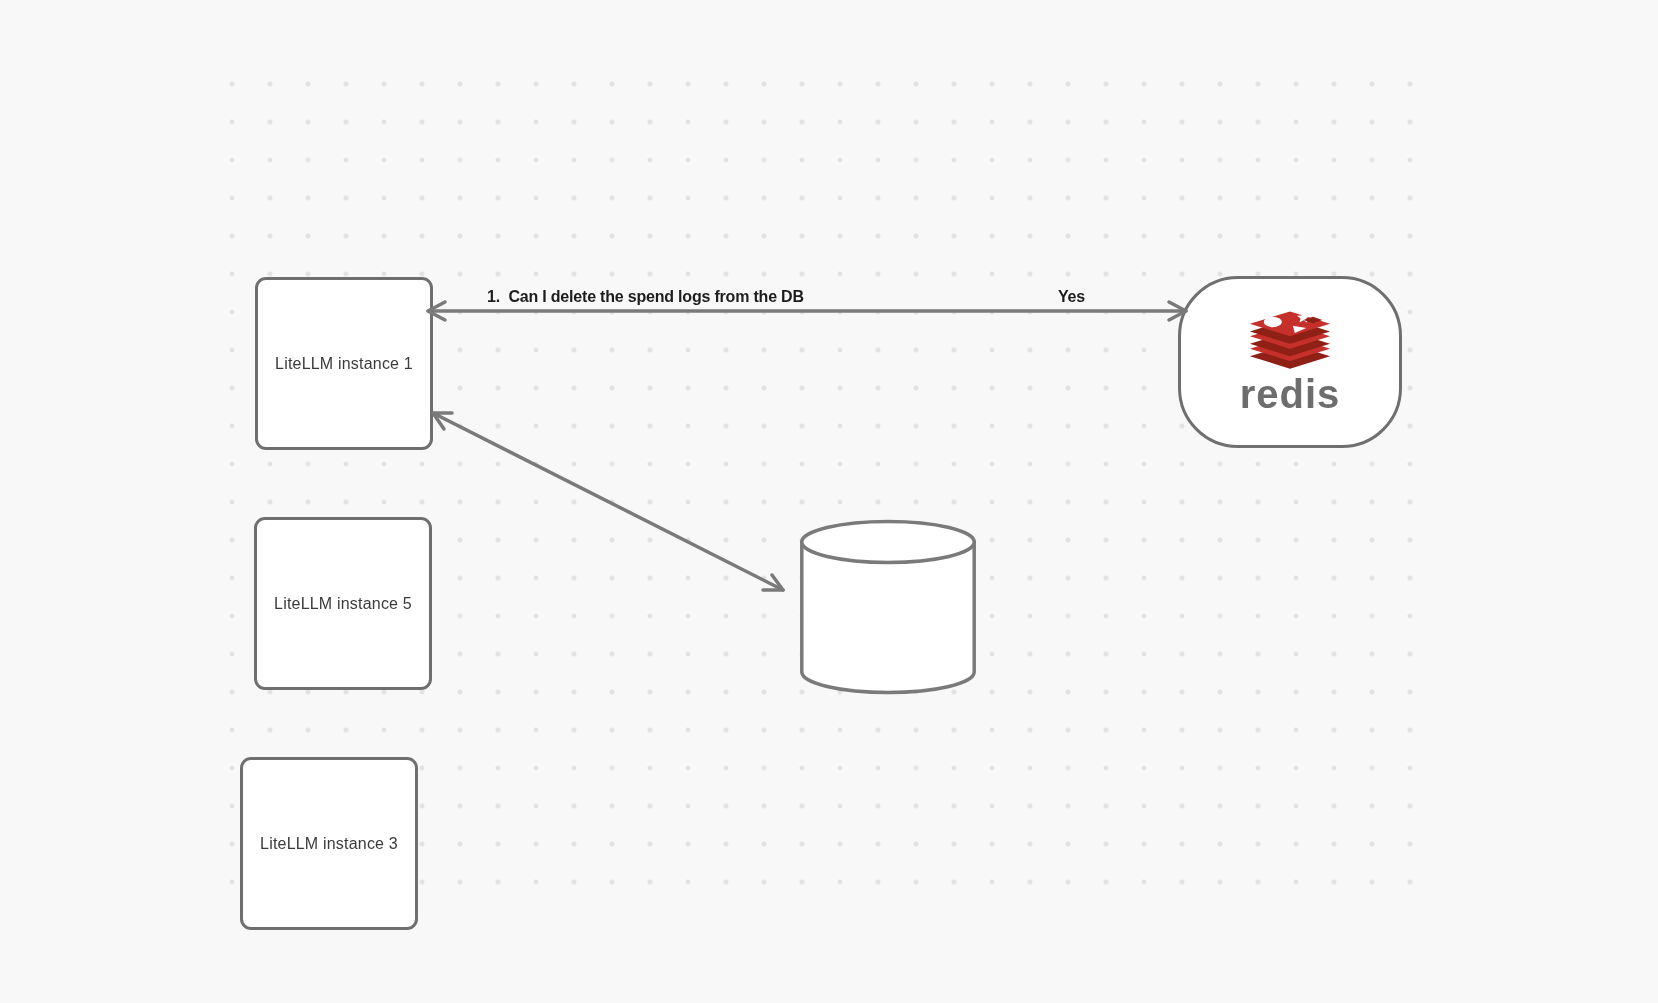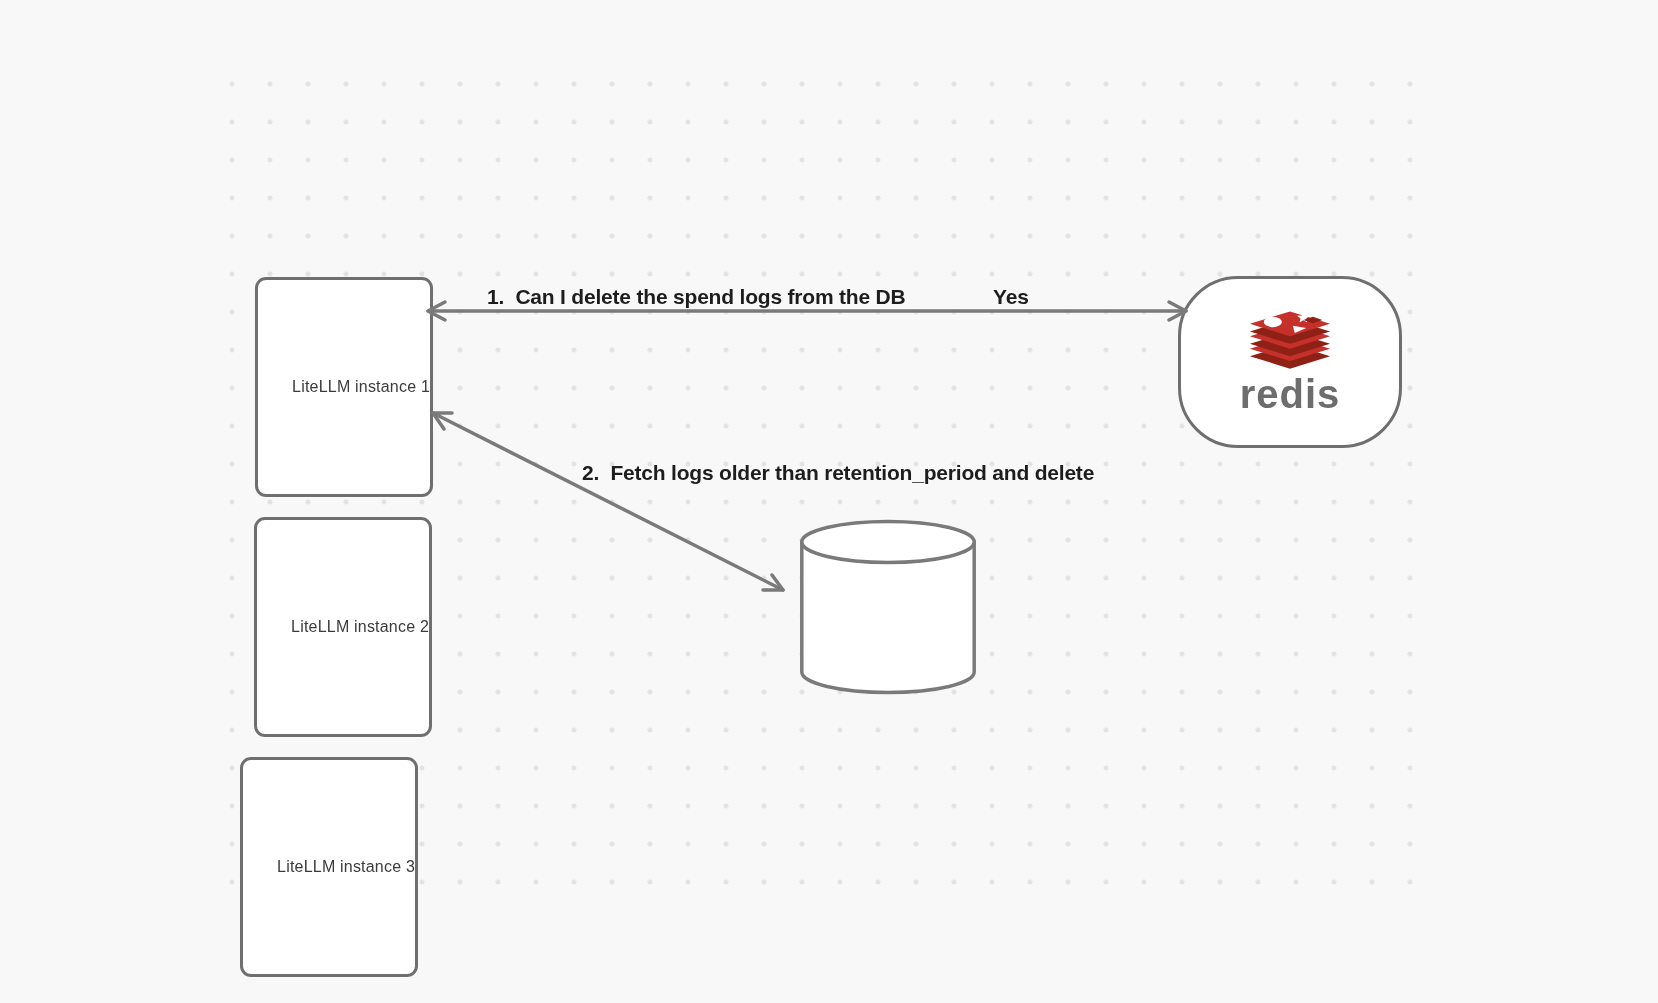--- a/index.html
+++ b/index.html
@@ -6,59 +6,59 @@
   body { font-family:"Liberation Sans", sans-serif; }
   .canvas { position:relative; width:1658px; height:1003px; background:#f8f8f8; overflow:hidden; }
 
   .dots {
     position:absolute; left:213px; top:65px; width:1216px; height:836px;
     background-image: radial-gradient(circle at 19px 19px, #e3e3e3 2.5px, rgba(0,0,0,0) 2.6px);
     background-size: 38px 38px;
   }
 
   .inst {
-    position:absolute; width:178px; height:220px; box-sizing:border-box;
+    position:absolute; width:178px; height:173px; box-sizing:border-box;
     background:#ffffff; border:3.5px solid #6f6f6f; border-radius:11px;
-    display:flex; align-items:center; justify-content:flex-end;
+    display:flex; align-items:center; justify-content:center;
   }
   .inst span { font-size:16px; color:#3b3b3b; letter-spacing:0.2px; }
 
   .redis-node {
     position:absolute; left:1178px; top:276px; width:224px; height:172px; box-sizing:border-box;
     background:#ffffff; border:3.5px solid #6f6f6f; border-radius:60px;
     display:flex; flex-direction:column; align-items:center; justify-content:center;
   }
   .redis-word {
     font-size:40px; font-weight:700; color:#6d6d6d; letter-spacing:1px; line-height:1; margin-top:3px;
   }
 
   .db-node { position:absolute; left:799px; top:519px; width:178px; height:176px; }
   .db-node > svg.cyl { position:absolute; left:0; top:0; }
   .db-inner { position:absolute; left:12px; top:62px; display:flex; align-items:center; }
   .db-label { font-size:42px; color:#282828; margin-left:-5px; line-height:1; }
 
   .arrow-layer { position:absolute; left:0; top:0; }
 
   .alabel {
-    position:absolute; font-weight:700; font-size:21px; line-height:27px;
+    position:absolute; font-weight:700; font-size:16px; line-height:27px;
     color:#1d1d1d; white-space:pre; letter-spacing:-0.2px;
   }
 </style>
 </head>
 <body>
 
 <div class="canvas">
 
   <div class="dots"></div>
 
   <div class="inst" style="left:255px; top:277px;">
     <span>LiteLLM instance 1</span>
   </div>
   <div class="inst" style="left:254px; top:517px;">
-    <span>LiteLLM instance 2</span>
+    <span>LiteLLM instance 5</span>
   </div>
   <div class="inst" style="left:240px; top:757px;">
     <span>LiteLLM instance 3</span>
   </div>
 
   <div class="redis-node">
     <svg width="84" height="60" viewBox="0 0 88 62">
 
       <g>
         <path d="M44,34 L86,47 L44,60 L2,47 Z" fill="#8e2016"></path>
@@ -99,16 +99,15 @@
       </g>
       <g>
         <path d="M433,413 L783,590"></path>
         <path d="M444,429 L433,413 L452,413"></path>
         <path d="M772,575 L783,590 L763,590"></path>
       </g>
     </g>
   </svg>
 
   <div class="alabel" style="left:487px; top:283px;">1.  Can I delete the spend logs from the DB</div>
-  <div class="alabel" style="left:993px; top:283px;">Yes</div>
-  <div class="alabel" style="left:582px; top:459px;">2.  Fetch logs older than retention_period and delete</div>
+  <div class="alabel" style="left:1058px; top:283px;">Yes</div>
 
 </div>
 
 </body></html>

